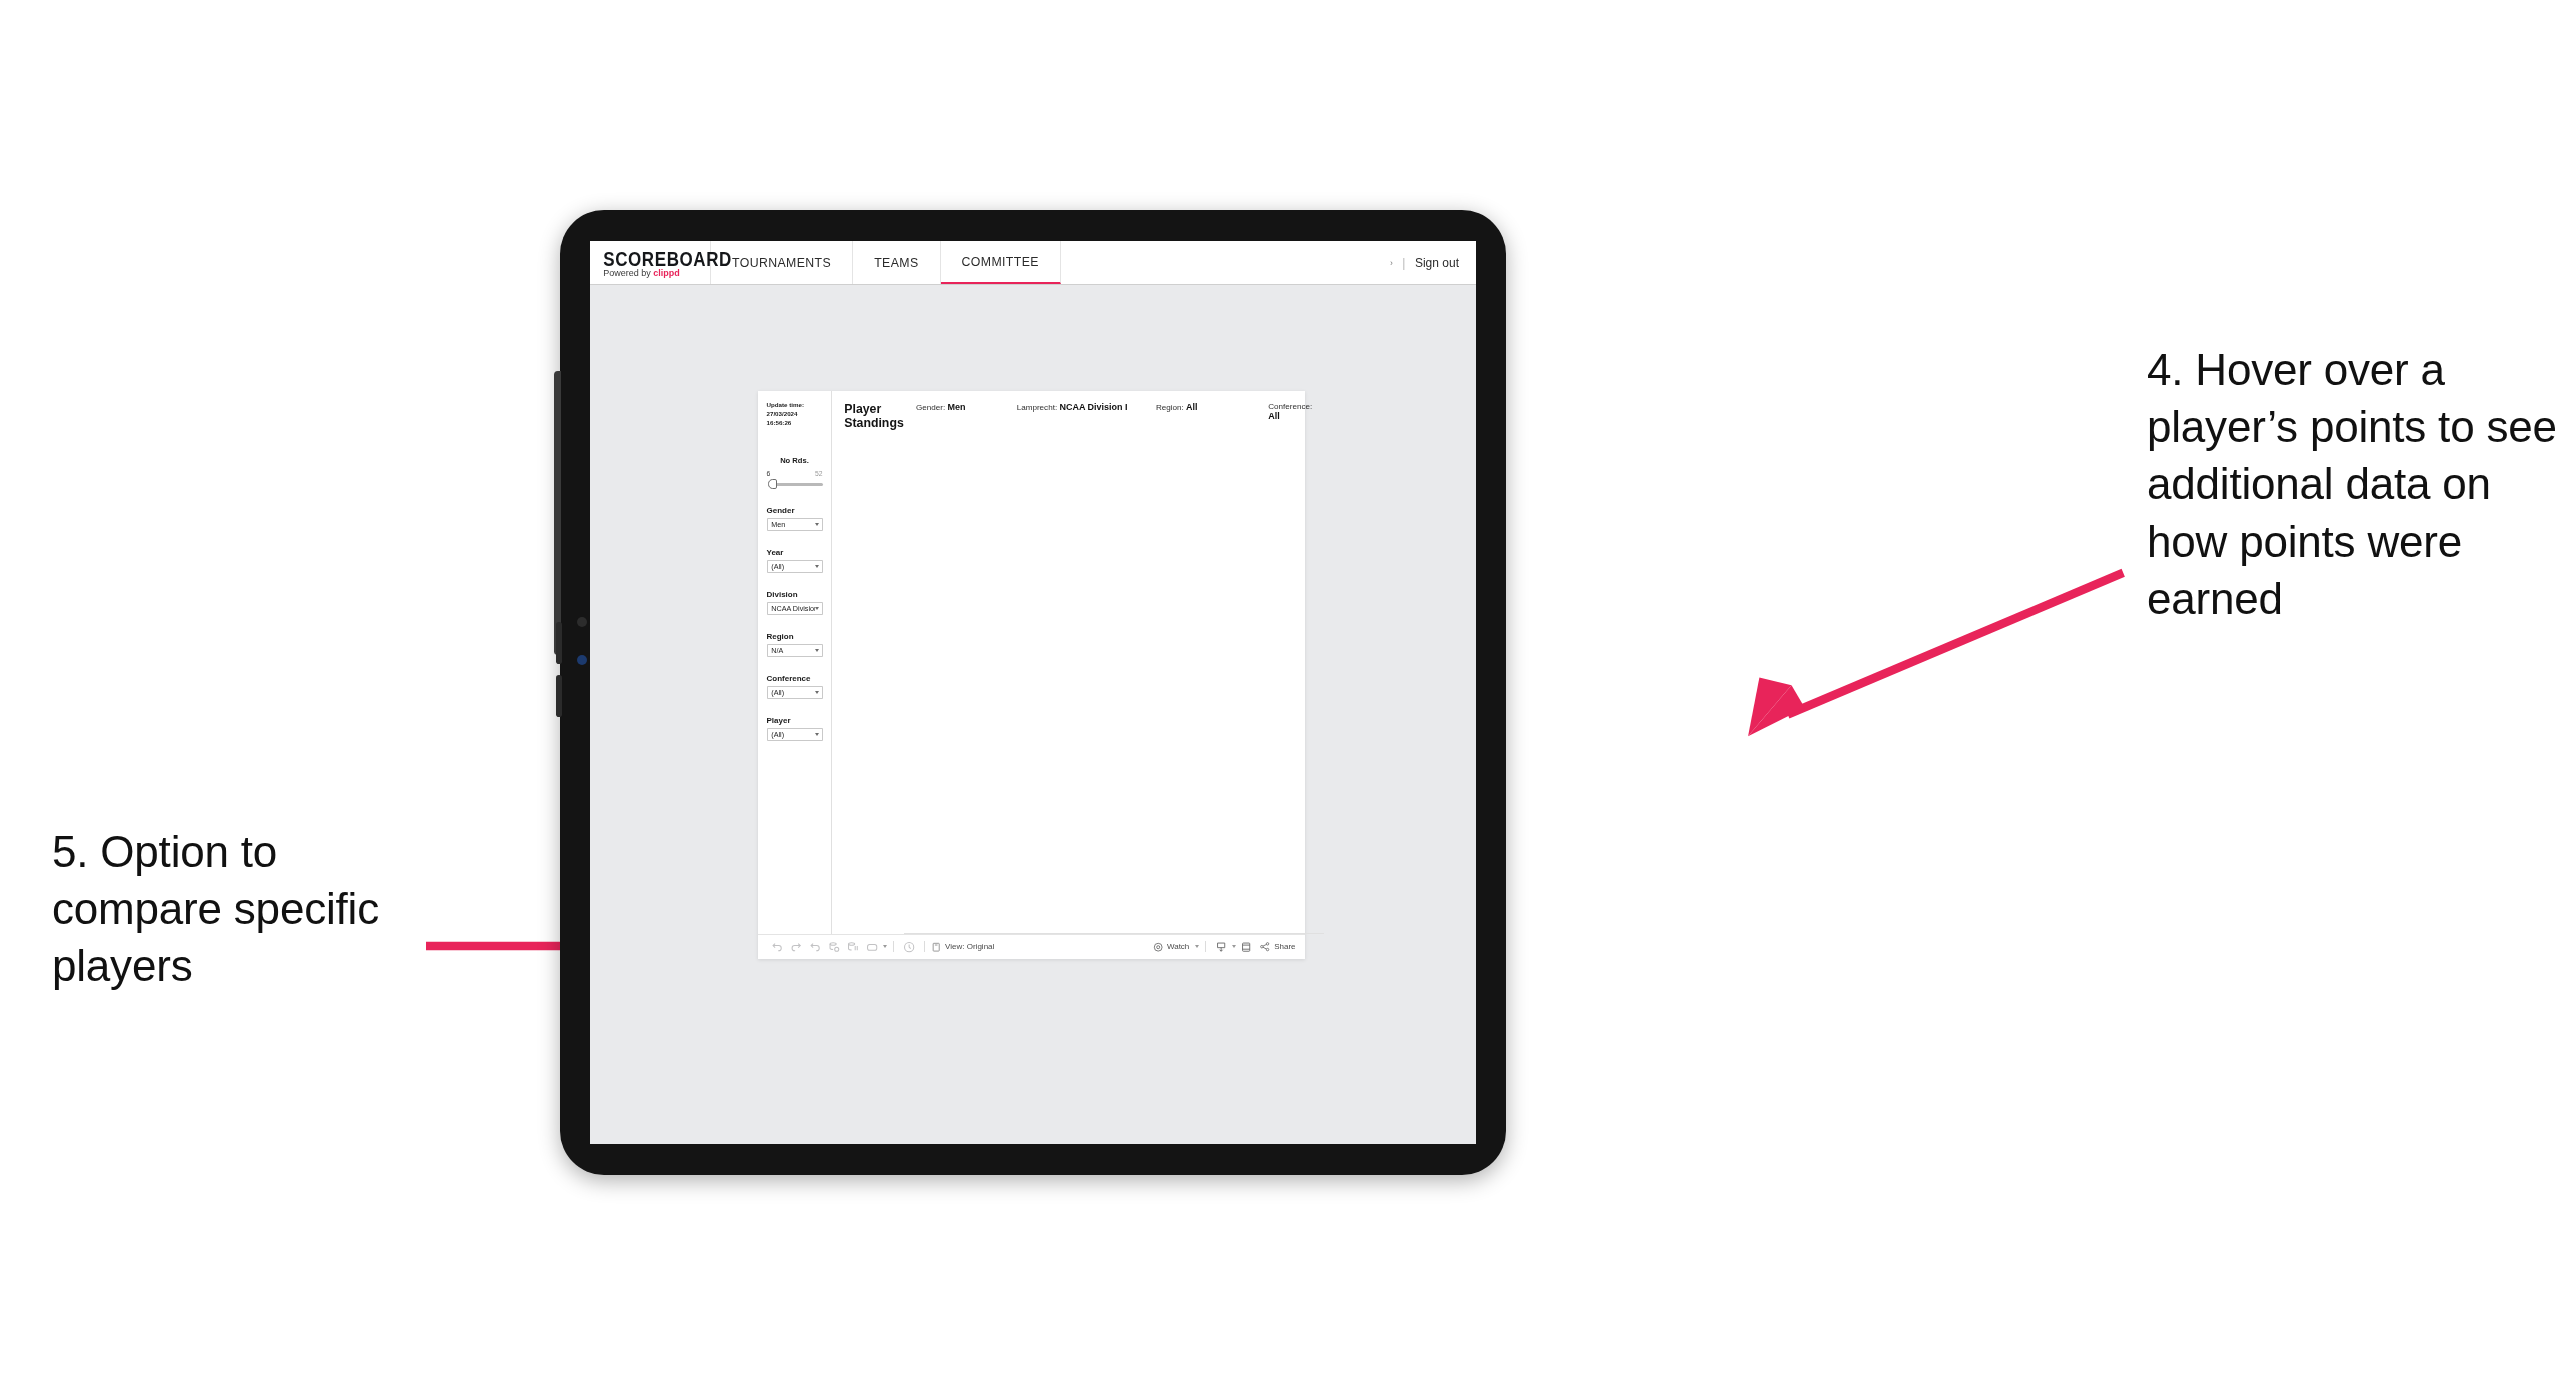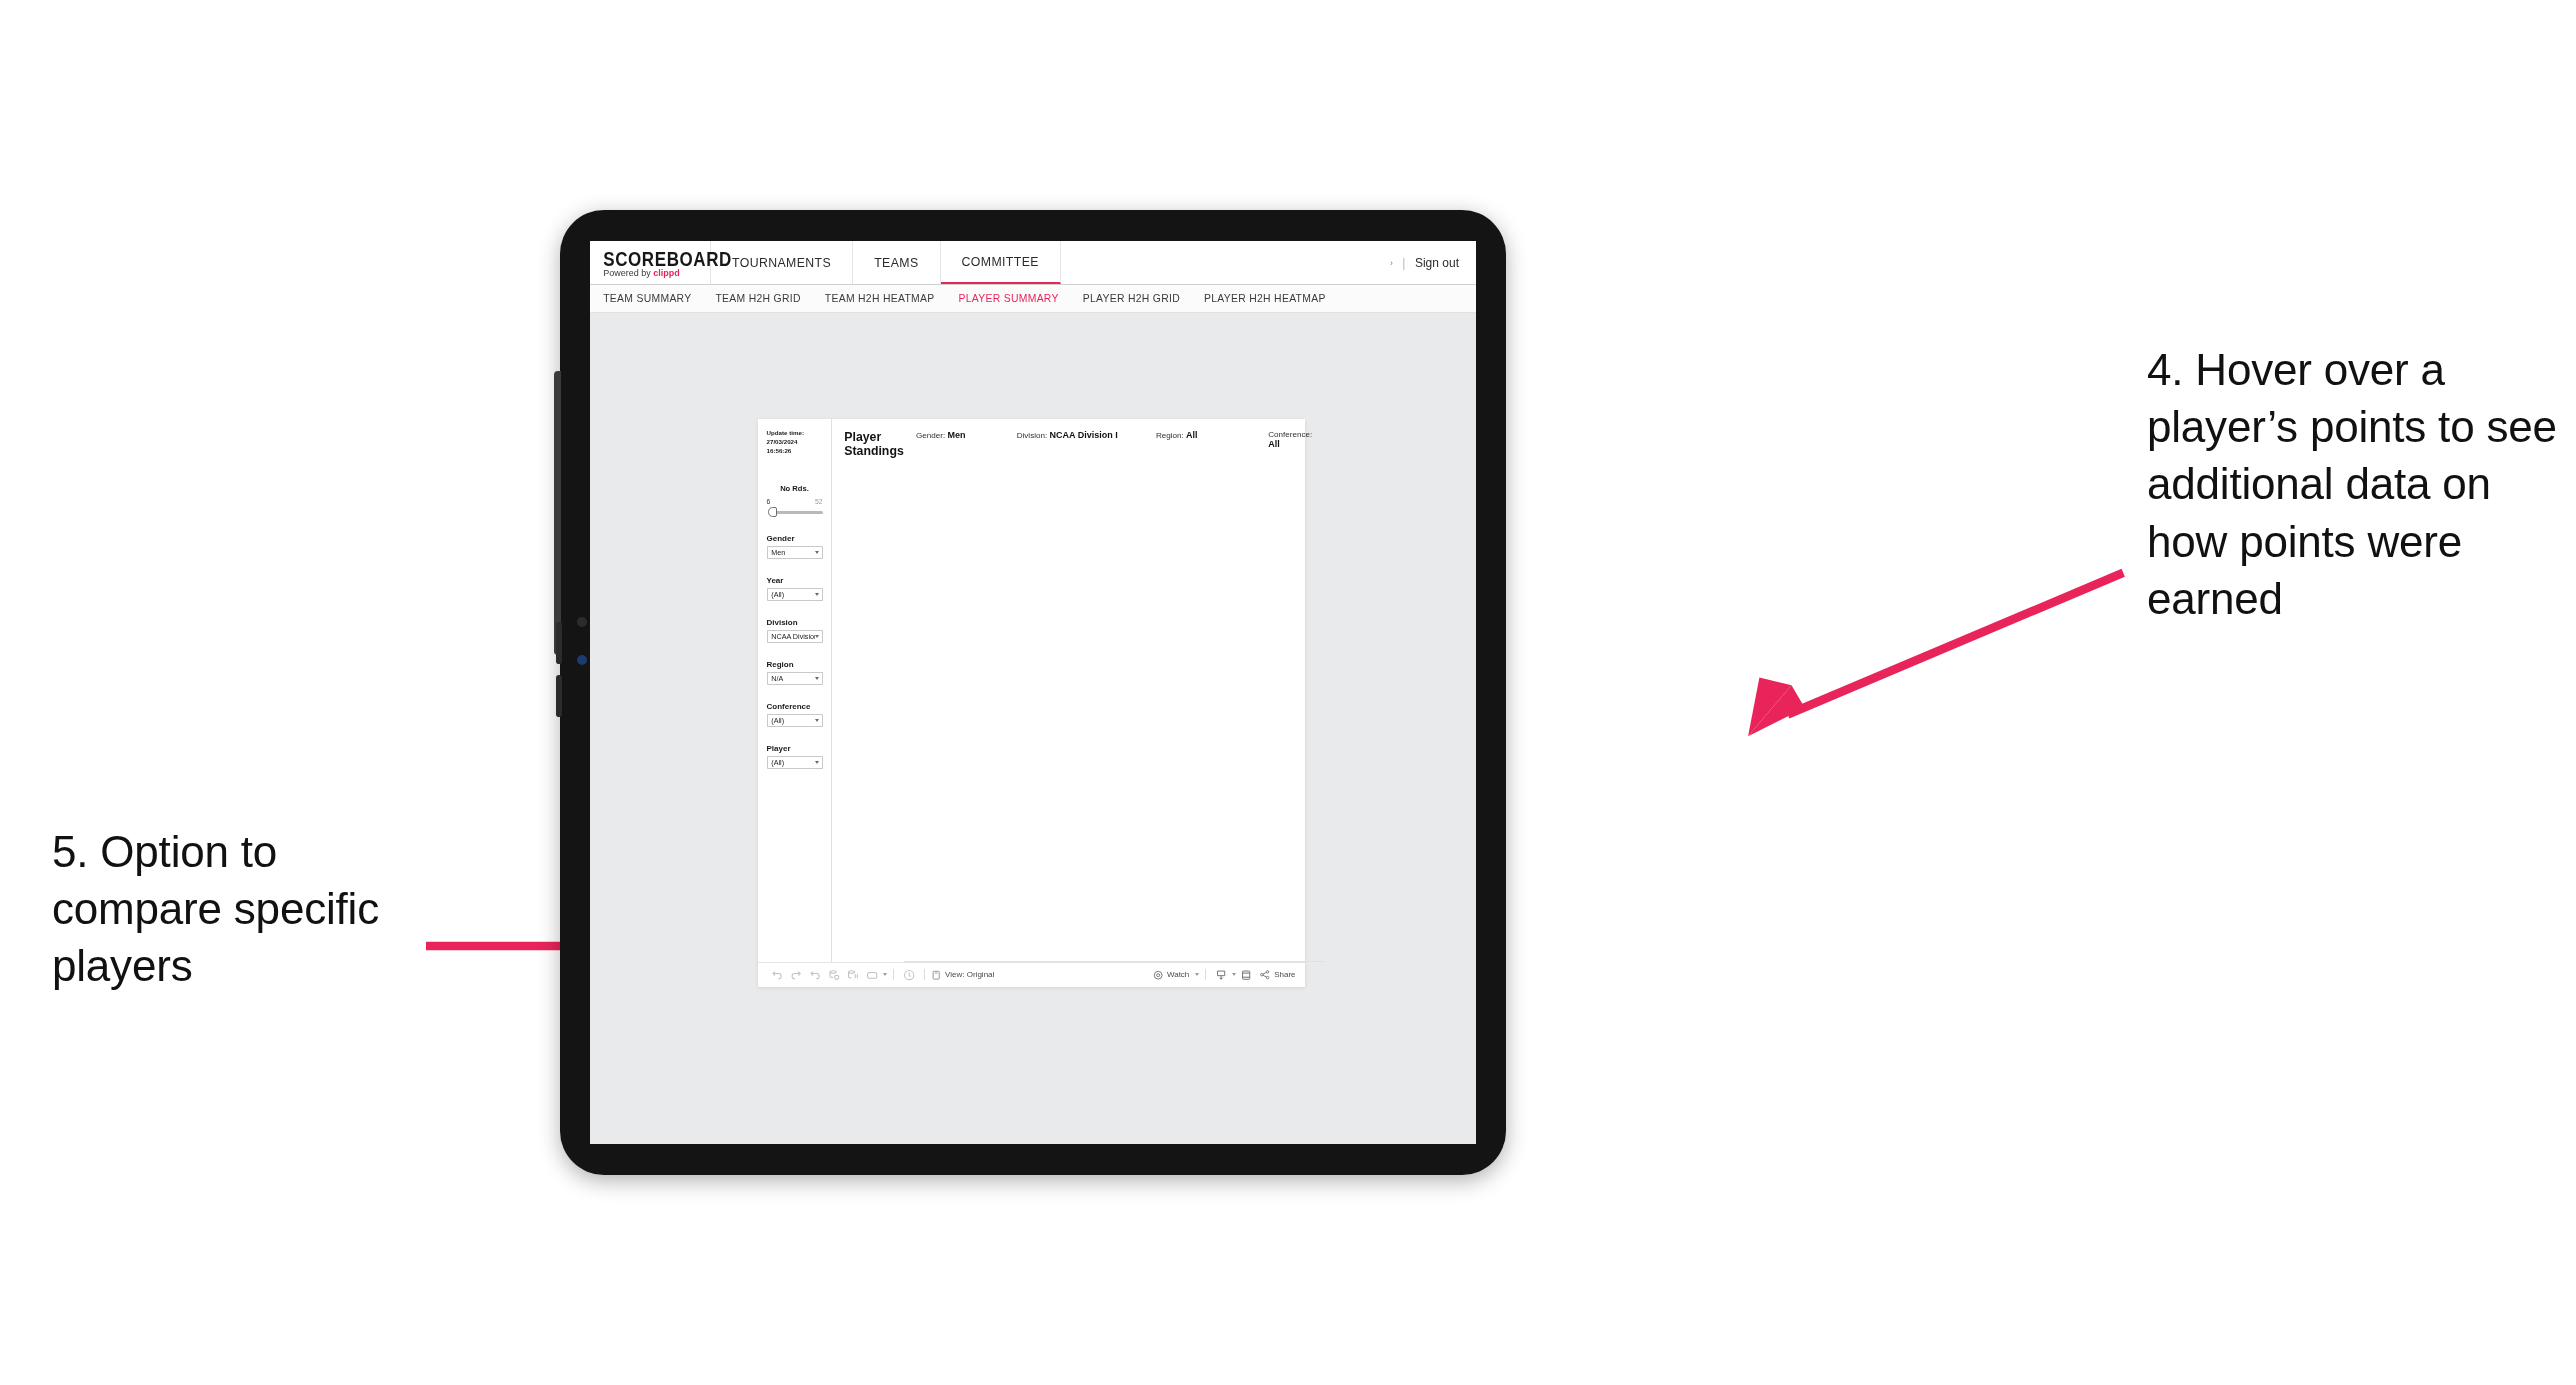--- a/index.html
+++ b/index.html
@@ -236,28 +236,20 @@
       <div class="navitem">TEAMS</div>
       <div class="navitem active">COMMITTEE</div>
       <div class="nav-spacer"></div>
       <div class="signout">
         <span style="font-size:8.5px;color:#777;">›</span>
         <span class="divider">|</span>
         <span>Sign out</span>
       </div>
     </div>
 
-    <div class="subbar">
-      <div class="subitem">TEAM SUMMARY</div>
-      <div class="subitem">TEAM H2H GRID</div>
-      <div class="subitem">TEAM H2H HEATMAP</div>
-      <div class="subitem active">PLAYER SUMMARY</div>
-      <div class="subitem">PLAYER H2H GRID</div>
-      <div class="subitem">PLAYER H2H HEATMAP</div>
-    </div>
 
     <div class="canvas">
 
       <div class="viz">
         <div class="viz-body">
 
           <div class="side">
             <div class="upd">
               <div>Update time:</div>
               <div>27/03/2024 16:56:26</div>
@@ -321,21 +313,21 @@
                 <span>(All)</span>
                 <i class="caret"></i>
               </div>
             </div>
           </div>
 
           <div class="main">
             <div class="viz-title">Player Standings</div>
             <div class="viz-filters">
               <div class="vf"><span>Gender:</span> <b>Men</b></div>
-              <div class="vf"><span>Division:</span> <b>NCAA Division I</b></div>
+              <div class="vf"><span>Lamprecht:</span> <b>NCAA Division I</b></div>
               <div class="vf"><span>Region:</span> <b>All</b></div>
               <div class="vf"><span>Conference:</span> <b>All</b></div>
             </div>
 
             <div class="tbl-scroll">
               <table class="pt">
                 <thead>
                   <tr>
                     <th class="c-rank">#</th>
                     <th class="c-player">Player</th>

